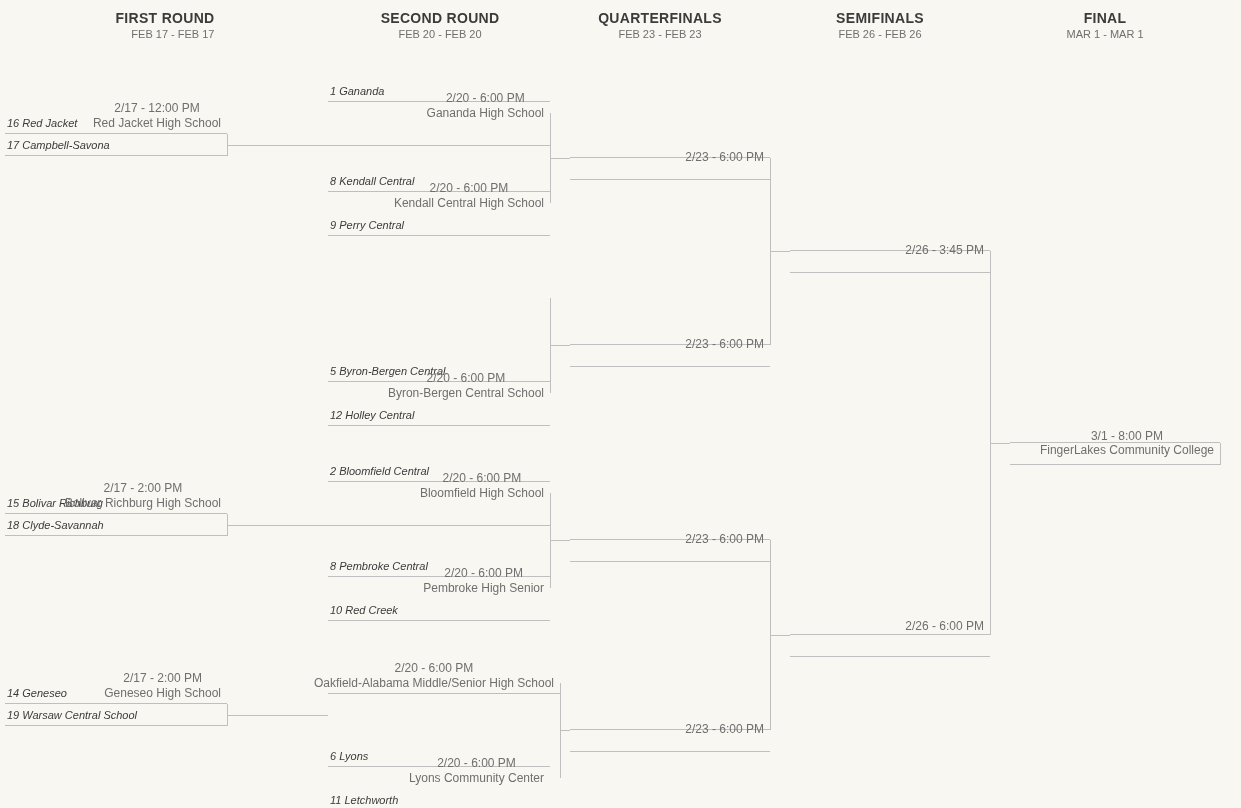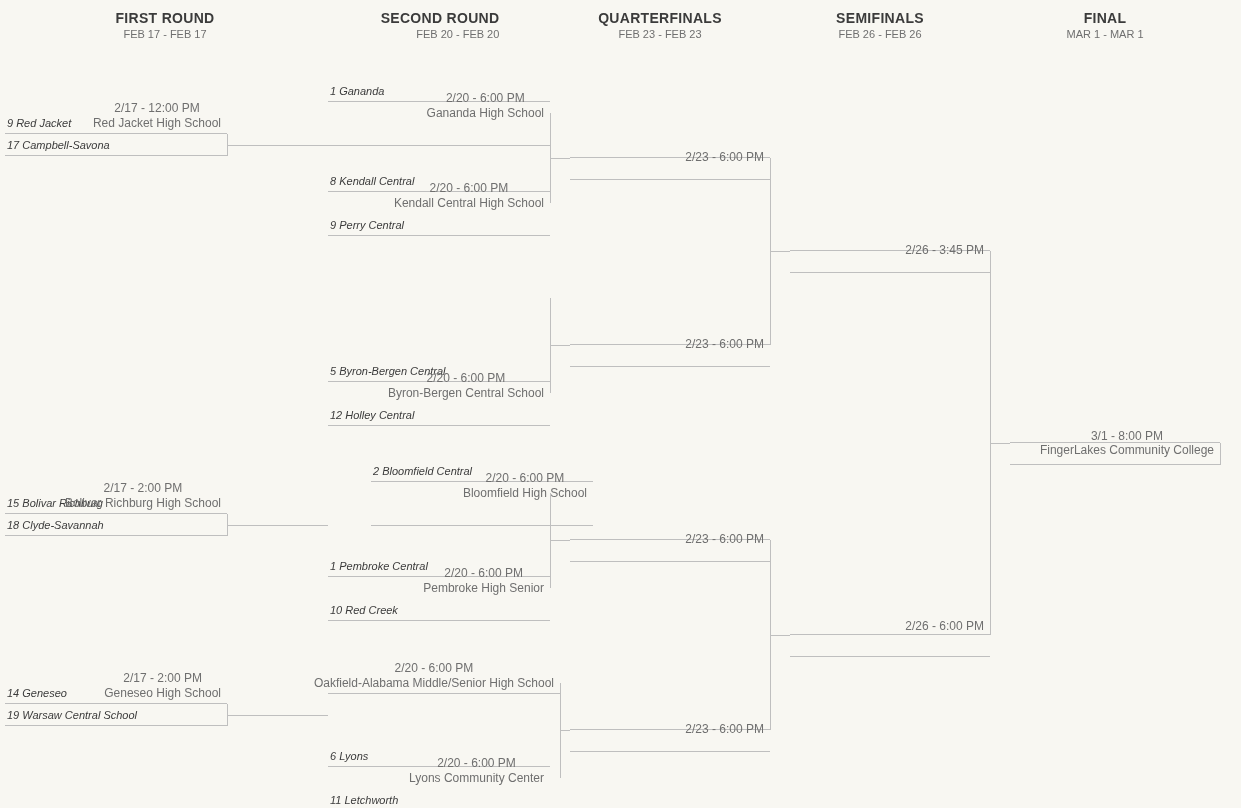--- a/index.html
+++ b/index.html
@@ -33,22 +33,22 @@
     font-size:14px;
     letter-spacing:.3px;
   }
   .round-header .dates{
     font-size:11px;
     color:var(--muted);
     margin-top:2px;
   }
 
   
-  .c1{left:165px;}
-  .c2{left:440px;text-align:right;}
+  .c1{left:165px;text-align:right;}
+  .c2{left:440px;}
   .c3{left:660px;}
   .c4{left:880px;}
   .c5{left:1105px;}
 
   .arena{position:absolute;inset:50px 0 0 0;}
 
   .match{
     position:absolute;
     width:222px;
   }
@@ -101,21 +101,21 @@
   </div>
   <div class="round-header c5">
     <div class="title">FINAL</div>
     <div class="dates">MAR 1 - MAR 1</div>
   </div>
 </div>
 
 <div class="arena">
 
   <div class="match" style="left:5px;top:62px;">
-    <div class="team">9 Red Jacket</div>
+    <div class="team">16 Red Jacket</div>
     <div class="team">17 Campbell-Savona</div>
     <div class="info">
       <span>2/17 - 12:00 PM</span>
       <span class="loc">Red Jacket High School</span>
     </div>
   </div>
 
   <div class="match" style="left:5px;top:442px;">
     <div class="team">15 Bolivar Richburg</div>
     <div class="team">18 Clyde-Savannah</div>
@@ -158,30 +158,30 @@
     </div>
   </div>
   <div class="match" style="left:328px;top:310px;height:66px;">
     <div class="team">5 Byron-Bergen Central</div>
     <div class="team" style="margin-top:22px;">12 Holley Central</div>
     <div class="info">
       <span>2/20 - 6:00 PM</span>
       <span class="loc">Byron-Bergen Central School</span>
     </div>
   </div>
-  <div class="match" style="left:328px;top:410px;height:66px;margin-left:43px;">
+  <div class="match" style="left:328px;top:410px;height:66px;">
     <div class="team">2 Bloomfield Central</div>
     <div class="team" style="margin-top:22px;"></div>
     <div class="info">
       <span>2/20 - 6:00 PM</span>
       <span class="loc">Bloomfield High School</span>
     </div>
   </div>
   <div class="match" style="left:328px;top:505px;height:66px;">
-    <div class="team">1 Pembroke Central</div>
+    <div class="team">8 Pembroke Central</div>
     <div class="team" style="margin-top:22px;">10 Red Creek</div>
     <div class="info">
       <span>2/20 - 6:00 PM</span>
       <span class="loc">Pembroke High Senior</span>
     </div>
   </div>
   <div class="match wide" style="left:328px;top:600px;height:66px;">
     <div class="team" style="margin-top:22px;"></div>
     <div class="info">
       <span>2/20 - 6:00 PM</span>

